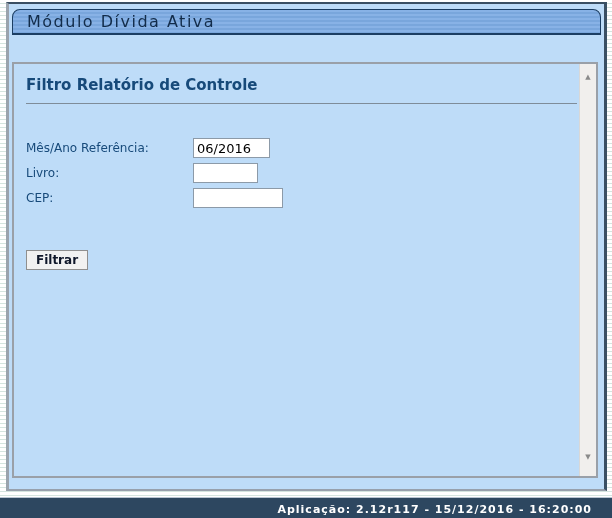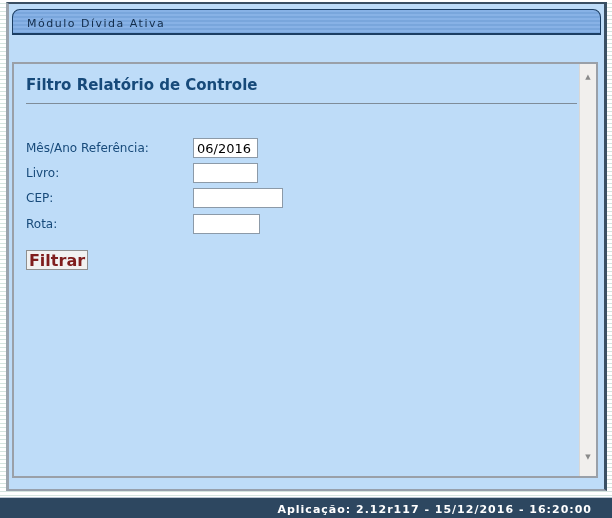--- a/index.html
+++ b/index.html
@@ -30,21 +30,21 @@
     left: 3px; right: 3px; top: 5px;
     height: 26px;
     background: repeating-linear-gradient(to bottom, #88b2e6 0px, #88b2e6 2px, #79a6dc 2px, #79a6dc 4px);
     border: 1px solid #1c3e63;
     border-bottom-width: 2px;
     border-radius: 8px 8px 0 0;
     line-height: 23px;
   }
   .title-text {
     padding-left: 14px;
-    font-size: 11px;
+    font-size: 16px;
     letter-spacing: 1.5px;
     color: #122c4a;
   }
 
   
   .panel {
     position: absolute;
     left: 3px; top: 58px;
     width: 586px; height: 416px;
     background: #bedcf8;
@@ -84,35 +84,35 @@
     position: absolute;
     left: 179px; top: 0;
     height: 20px;
     border: 1px solid #8c9aa8;
     background: #ffffff;
     font-family: "DejaVu Sans", "Liberation Sans", sans-serif;
     font-size: 13px;
     color: #000000;
     padding: 0 3px;
   }
-  .input-mesano { width: 65px; }
+  .input-mesano { width: 77px; }
   .input-livro  { width: 65px; }
   .input-cep    { width: 90px; }
   .input-rota   { width: 67px; }
 
   .filter-button {
     position: absolute;
     left: 12px; top: 186px;
     width: 62px; height: 20px;
     background: #f1f1f1;
     border: 1px solid #8f8f8f;
     font-family: "DejaVu Sans", "Liberation Sans", sans-serif;
-    font-size: 16px;
+    font-size: 12px;
     font-weight: bold;
-    color: #7f1d1d;
+    color: #0f172a;
     cursor: pointer;
   }
 
   
   .scrollbar {
     position: absolute;
     top: 0; right: 0;
     width: 17px; height: 100%;
     background: #f1efed;
     border-left: 1px solid #d8d8d8;
@@ -169,24 +169,20 @@
     <div class="form-row row-3">
       <label class="field-label">CEP:</label>
       <input class="field-input input-cep" type="text" value="" style="">
     </div>
 
     <div class="form-row row-2">
       <label class="field-label">Livro:</label>
       <input class="field-input input-livro" type="text" value="" style="">
     </div>
 
-    <div class="form-row row-4">
-      <label class="field-label">Rota:</label>
-      <input class="field-input input-rota" type="text" value="" style="">
-    </div>
 
     <button class="filter-button">Filtrar</button>
 
     <div class="scrollbar">
       <span class="scroll-arrow up">▲</span>
       <span class="scroll-arrow down">▼</span>
     </div>
 
   </div>
 </div>

